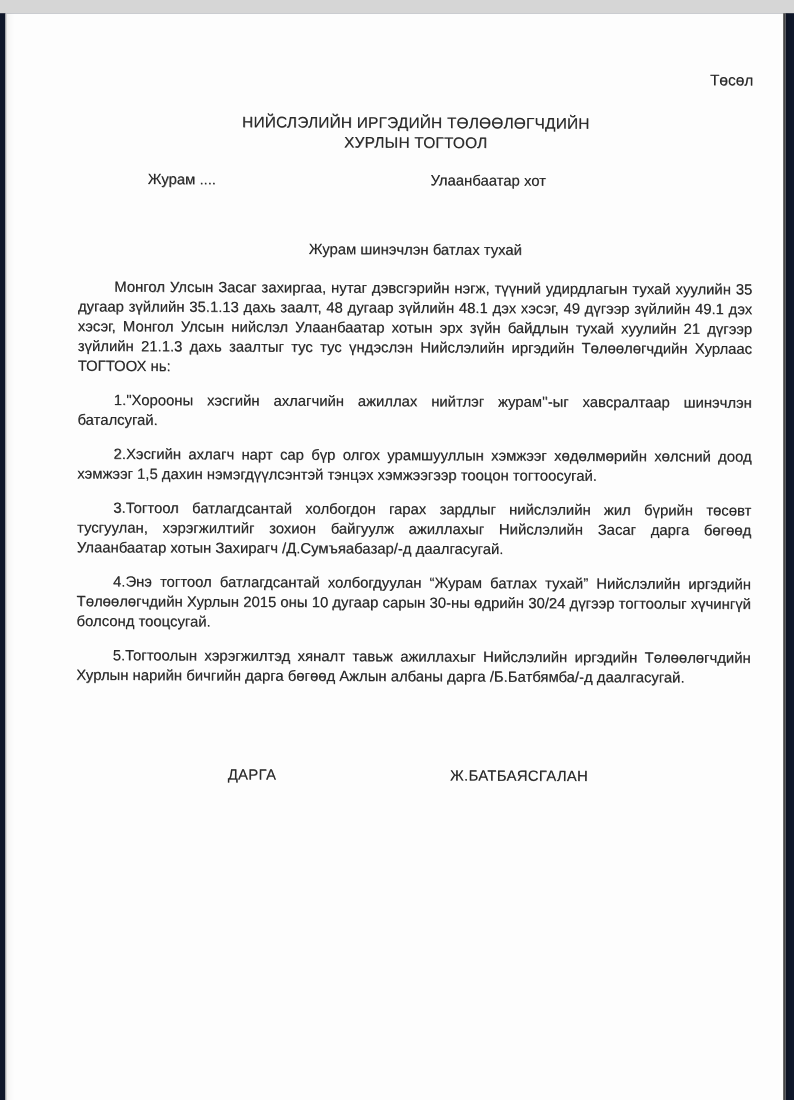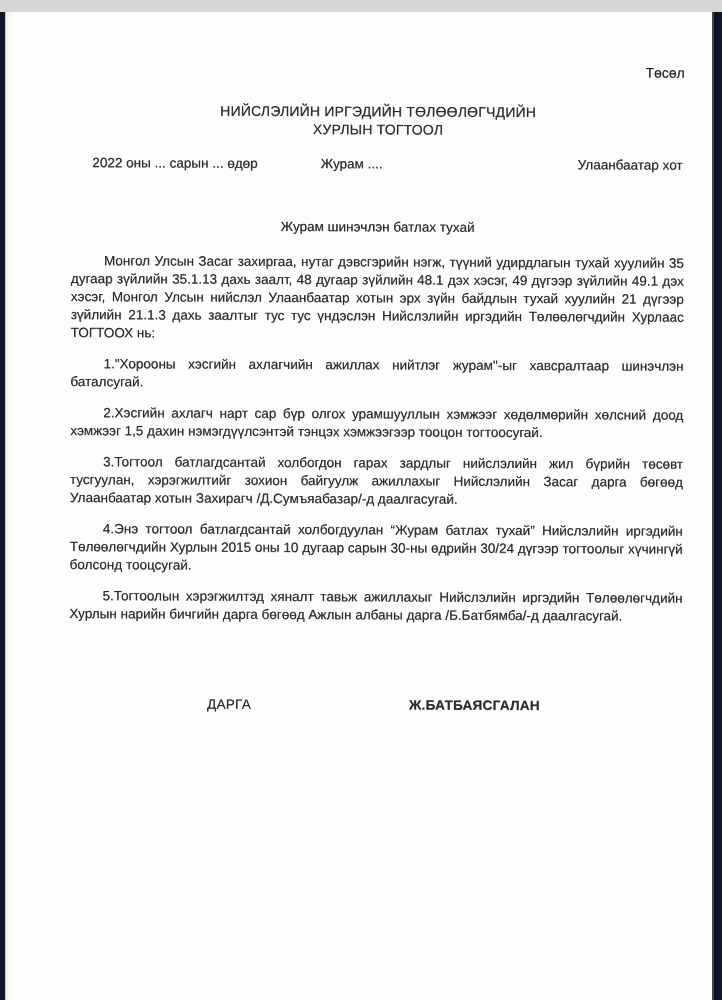--- a/index.html
+++ b/index.html
@@ -72,38 +72,37 @@
     text-indent: 33px;
   }
   .para.preamble { margin-top: 17px; }
   .signature {
     margin-top: 72px;
     display: flex;
     align-items: baseline;
     padding-left: 138px;
     letter-spacing: 0.3px;
   }
-  .signature .name { margin-left: 158px; font-weight: bold; }
+  .signature .name { margin-left: 158px; }
 </style>
 </head>
 <body>
 
 <div class="stage">
   <div class="page">
     <div class="content">
 
       <div class="tag">Төсөл</div>
 
       <div class="org-title">
         <div>НИЙСЛЭЛИЙН ИРГЭДИЙН ТӨЛӨӨЛӨГЧДИЙН</div>
         <div>ХУРЛЫН ТОГТООЛ</div>
       </div>
 
       <div class="date-row">
-        <span class="date">2022 оны ... сарын ... өдөр</span>
         <span class="number">Журам ....</span>
         <span class="city">Улаанбаатар хот</span>
       </div>
 
       <div class="subject">Журам шинэчлэн батлах тухай</div>
 
       <p class="para preamble">Монгол Улсын Засаг захиргаа, нутаг дэвсгэрийн нэгж, түүний удирдлагын тухай хуулийн 35 дугаар зүйлийн 35.1.13 дахь заалт, 48 дугаар зүйлийн 48.1 дэх хэсэг, 49 дүгээр зүйлийн 49.1 дэх хэсэг, Монгол Улсын нийслэл Улаанбаатар хотын эрх зүйн байдлын тухай хуулийн 21 дүгээр зүйлийн 21.1.3 дахь заалтыг тус тус үндэслэн Нийслэлийн иргэдийн Төлөөлөгчдийн Хурлаас ТОГТООХ нь:</p>
 
       <p class="para">1."Хорооны хэсгийн ахлагчийн ажиллах нийтлэг журам''-ыг хавсралтаар шинэчлэн баталсугай.</p>
 

